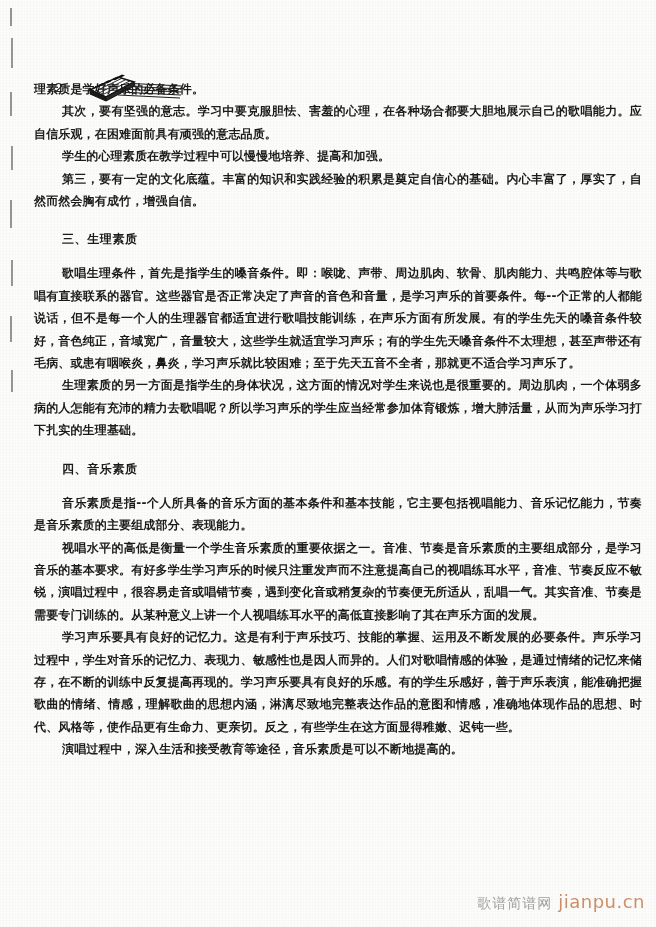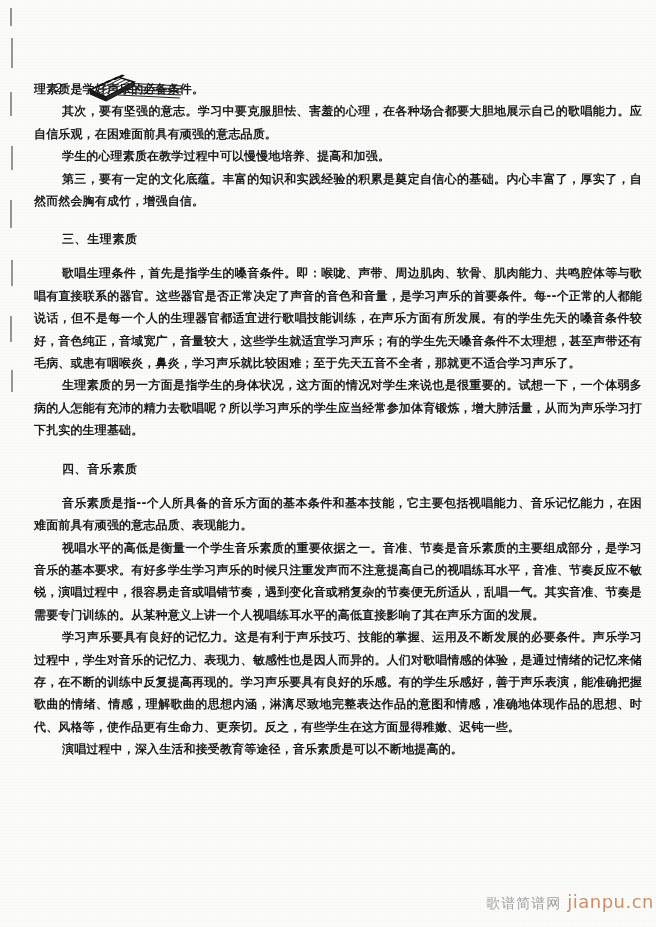--- a/index.html
+++ b/index.html
@@ -98,21 +98,21 @@
     font-weight: 700;
     letter-spacing: 0.6px;
     text-indent: 28px;
     margin-top: 16px;
     margin-bottom: 12px;
   }
 
   
   .watermark {
     position: absolute;
-    right: 2px;
+    right: 11px;
     bottom: 14px;
     display: flex;
     align-items: baseline;
     gap: 6px;
     opacity: 0.95;
   }
   .watermark .wm-cn {
     font-family: "DejaVu Sans", sans-serif;
     font-size: 14px;
     color: #9a9a9a;
@@ -170,23 +170,23 @@
     </div>
   </div>
 
   <div class="text-column">
       <p class="para">理素质是学好声乐的必备条件。</p>
       <p class="para indent">其次，要有坚强的意志。学习中要克服胆怯、害羞的心理，在各种场合都要大胆地展示自己的歌唱能力。应自信乐观，在困难面前具有顽强的意志品质。</p>
       <p class="para indent">学生的心理素质在教学过程中可以慢慢地培养、提高和加强。</p>
       <p class="para indent">第三，要有一定的文化底蕴。丰富的知识和实践经验的积累是奠定自信心的基础。内心丰富了，厚实了，自然而然会胸有成竹，增强自信。</p>
       <h2 class="heading">三、生理素质</h2>
       <p class="para indent">歌唱生理条件，首先是指学生的嗓音条件。即：喉咙、声带、周边肌肉、软骨、肌肉能力、共鸣腔体等与歌唱有直接联系的器官。这些器官是否正常决定了声音的音色和音量，是学习声乐的首要条件。每--个正常的人都能说话，但不是每一个人的生理器官都适宜进行歌唱技能训练，在声乐方面有所发展。有的学生先天的嗓音条件较好，音色纯正，音域宽广，音量较大，这些学生就适宜学习声乐；有的学生先天嗓音条件不太理想，甚至声带还有毛病、或患有咽喉炎，鼻炎，学习声乐就比较困难；至于先天五音不全者，那就更不适合学习声乐了。</p>
-      <p class="para indent">生理素质的另一方面是指学生的身体状况，这方面的情况对学生来说也是很重要的。试想一下，一个体弱多病的人怎能有充沛的精力去歌唱呢？所以学习声乐的学生应当经常参加体育锻炼，增大肺活量，从而为声乐学习打下扎实的生理基础。</p>
+      <p class="para indent">生理素质的另一方面是指学生的身体状况，这方面的情况对学生来说也是很重要的。周边肌肉，一个体弱多病的人怎能有充沛的精力去歌唱呢？所以学习声乐的学生应当经常参加体育锻炼，增大肺活量，从而为声乐学习打下扎实的生理基础。</p>
       <h2 class="heading">四、音乐素质</h2>
-      <p class="para indent">音乐素质是指--个人所具备的音乐方面的基本条件和基本技能，它主要包括视唱能力、音乐记忆能力，在困难面前具有顽强的意志品质、表现能力。</p>
+      <p class="para indent">音乐素质是指--个人所具备的音乐方面的基本条件和基本技能，它主要包括视唱能力、音乐记忆能力，节奏是音乐素质的主要组成部分、表现能力。</p>
       <p class="para indent">视唱水平的高低是衡量一个学生音乐素质的重要依据之一。音准、节奏是音乐素质的主要组成部分，是学习音乐的基本要求。有好多学生学习声乐的时候只注重发声而不注意提高自己的视唱练耳水平，音准、节奏反应不敏锐，演唱过程中，很容易走音或唱错节奏，遇到变化音或稍复杂的节奏便无所适从，乱唱一气。其实音准、节奏是需要专门训练的。从某种意义上讲一个人视唱练耳水平的高低直接影响了其在声乐方面的发展。</p>
       <p class="para indent">学习声乐要具有良好的记忆力。这是有利于声乐技巧、技能的掌握、运用及不断发展的必要条件。声乐学习过程中，学生对音乐的记忆力、表现力、敏感性也是因人而异的。人们对歌唱情感的体验，是通过情绪的记忆来储存，在不断的训练中反复提高再现的。学习声乐要具有良好的乐感。有的学生乐感好，善于声乐表演，能准确把握歌曲的情绪、情感，理解歌曲的思想内涵，淋漓尽致地完整表达作品的意图和情感，准确地体现作品的思想、时代、风格等，使作品更有生命力、更亲切。反之，有些学生在这方面显得稚嫩、迟钝一些。</p>
       <p class="para indent">演唱过程中，深入生活和接受教育等途径，音乐素质是可以不断地提高的。</p>
     </div>
 
   <div class="watermark">
     <span class="wm-cn">歌谱简谱网</span>
     <span class="wm-en">jianpu.cn</span>
   </div>
 

